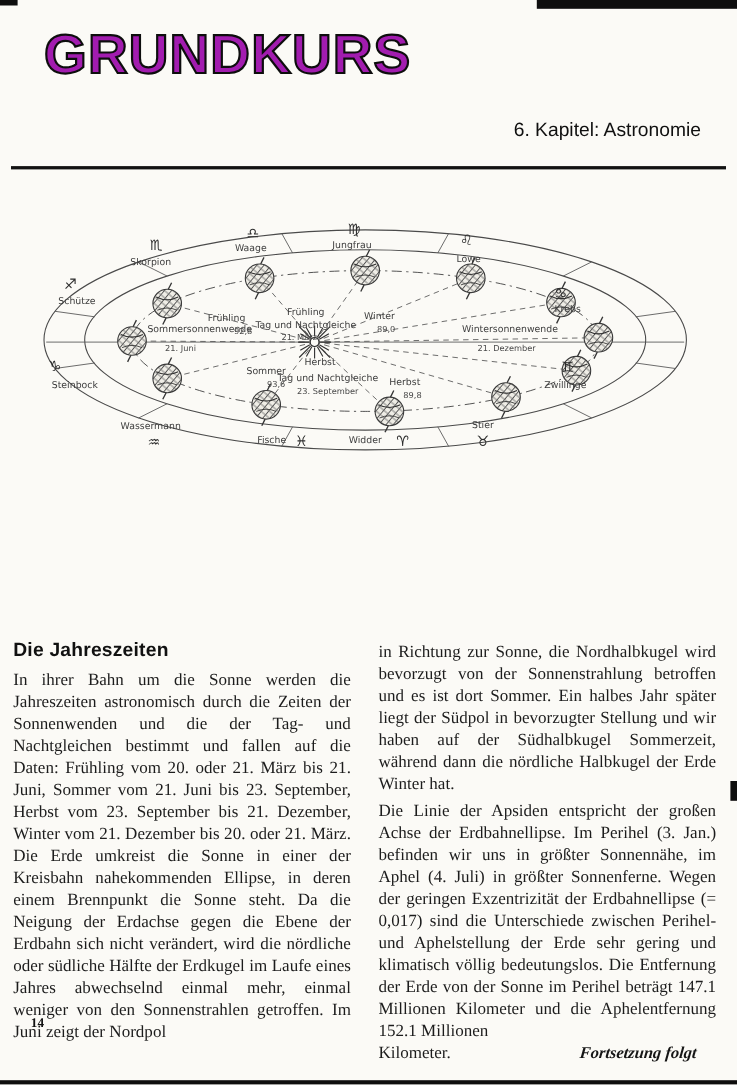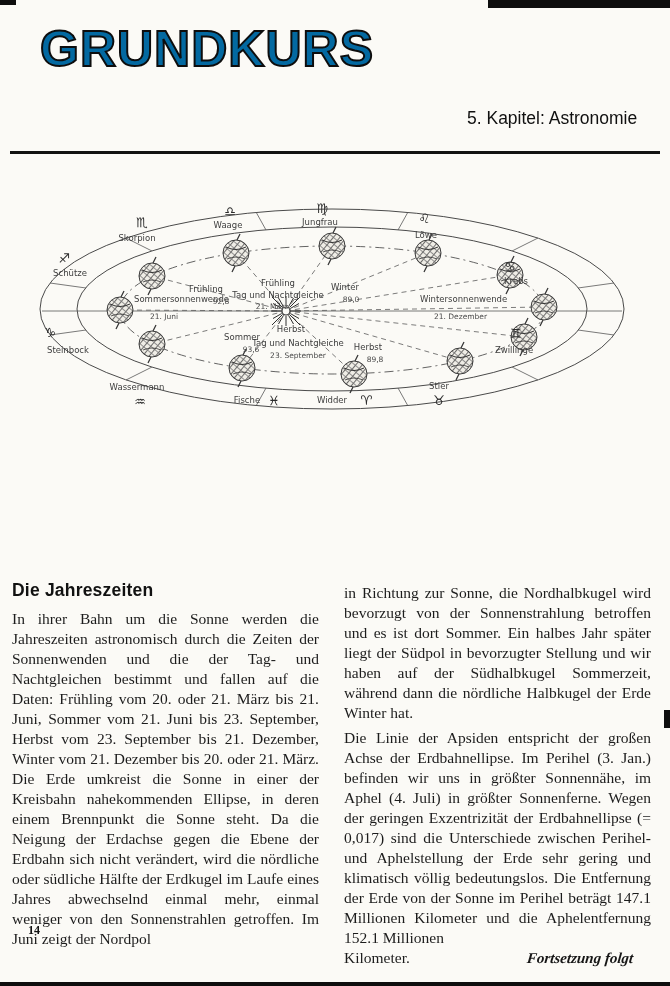--- a/index.html
+++ b/index.html
@@ -6,21 +6,21 @@
   body{background:#888;}
   .page{
     position:relative;width:670px;height:986px;margin:0 auto;
     background:#fbfaf6;overflow:hidden;
     font-family:"Liberation Serif", serif;color:#1c1c1c;
   }
   .scan-mark{position:absolute;background:#0e0e0e;}
   .title{
     position:absolute;left:40px;top:22px;
     font-family:"Liberation Sans", sans-serif;font-weight:bold;
-    font-size:50px;line-height:54px;color:#0369a1;
+    font-size:50px;line-height:54px;color:#a21caf;
     letter-spacing:1px;-webkit-text-stroke:2px #0d0d0d;
   }
   .chapter{
     position:absolute;left:467px;top:108px;
     font-family:"Liberation Sans", sans-serif;font-size:17.5px;color:#101010;
   }
   .title-rule{position:absolute;left:10px;top:151px;width:650px;height:3px;background:#121212;}
   .diagram{position:absolute;left:34px;top:197px;}
   .dline{stroke:#4a4a4a;stroke-width:1;fill:none;}
   .dthin{stroke:#585858;stroke-width:0.8;fill:none;}
@@ -55,21 +55,21 @@
 <div class="page">
 
   <div class="scan-mark" style="left:0;top:0;width:16px;height:5px;"></div>
   <div class="scan-mark" style="left:488px;top:0;width:182px;height:8px;"></div>
   <div class="scan-mark" style="left:664px;top:710px;width:6px;height:18px;"></div>
   <div class="scan-mark" style="left:0;top:982px;width:670px;height:4px;"></div>
 
   <div class="title">
     <div>GRUNDKURS</div>
   </div>
-  <div class="chapter">5. Kapitel: Astronomie</div>
+  <div class="chapter">6. Kapitel: Astronomie</div>
   <div class="title-rule"></div>
 
   <svg class="diagram" width="596" height="215" viewBox="0 0 596 215">
     <defs>
       <pattern id="hatch" width="5" height="5" patternUnits="userSpaceOnUse" patternTransform="rotate(40)">
         <rect width="5" height="5" fill="#efede6"></rect>
         <line x1="0" y1="0" x2="0" y2="5" stroke="#4a4a4a" stroke-width="1.6"></line>
         <line x1="0" y1="2.5" x2="5" y2="2.5" stroke="#777" stroke-width="0.8"></line>
       </pattern>
       <g id="globe">

